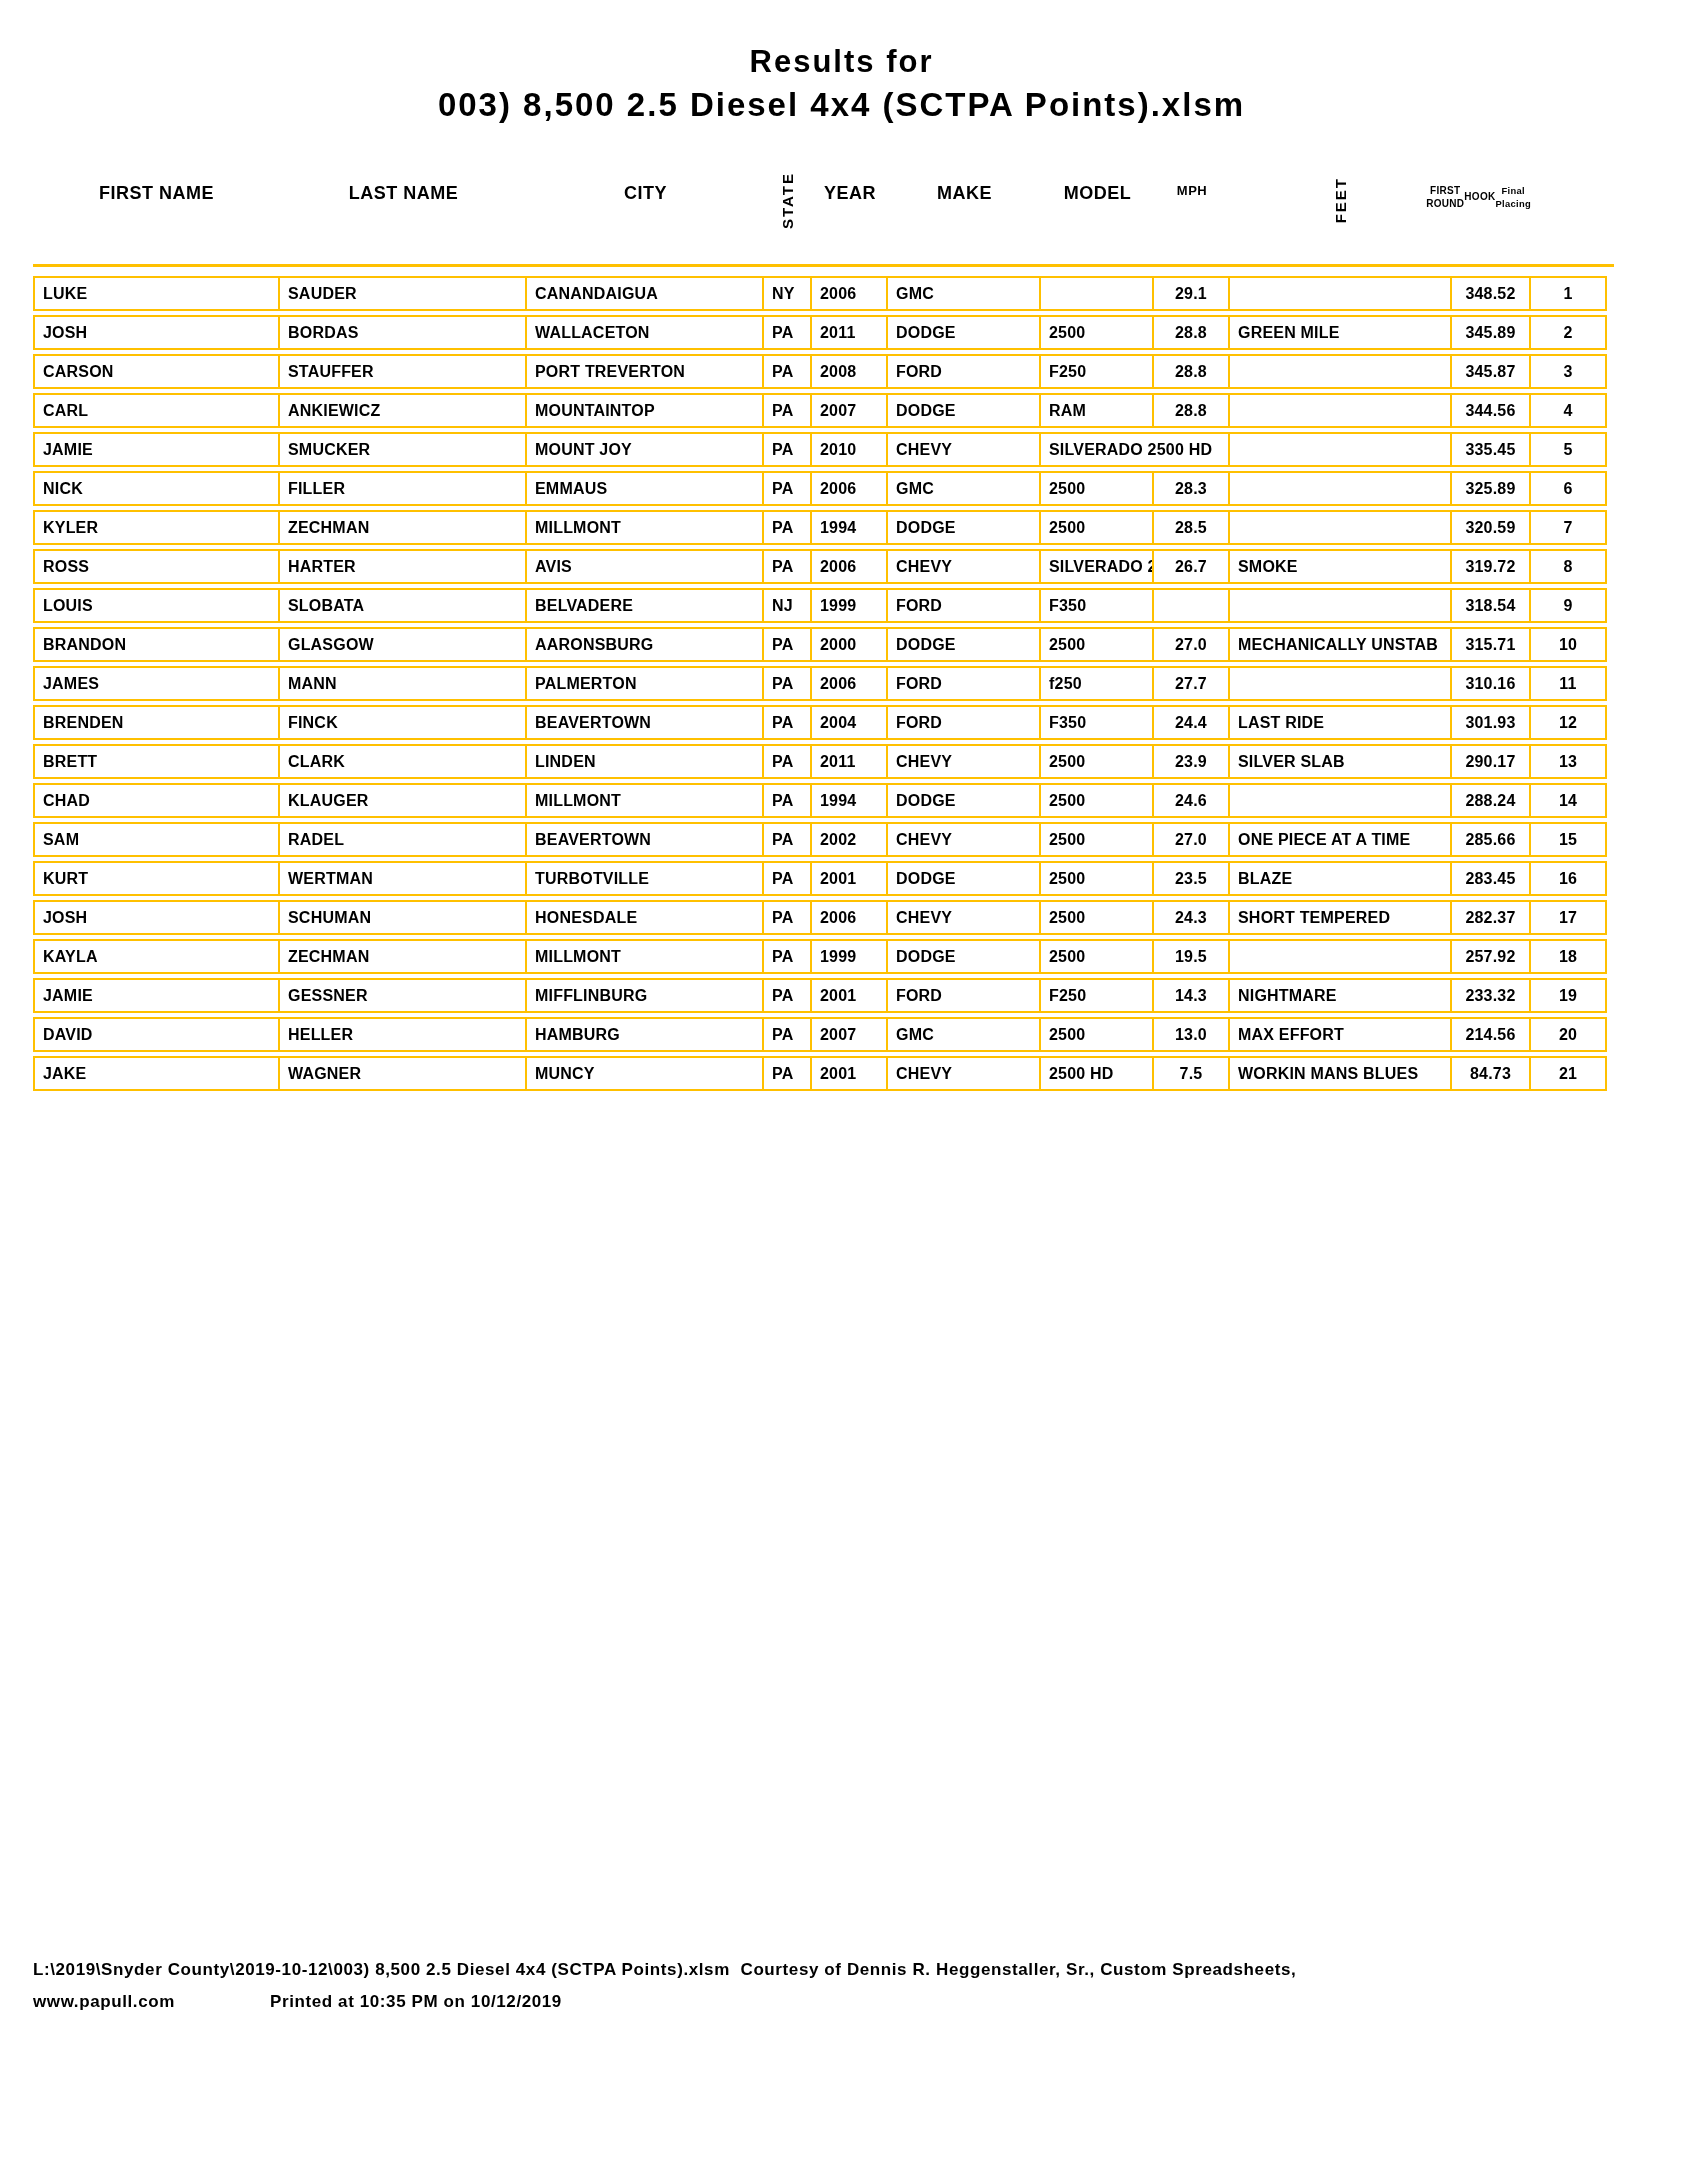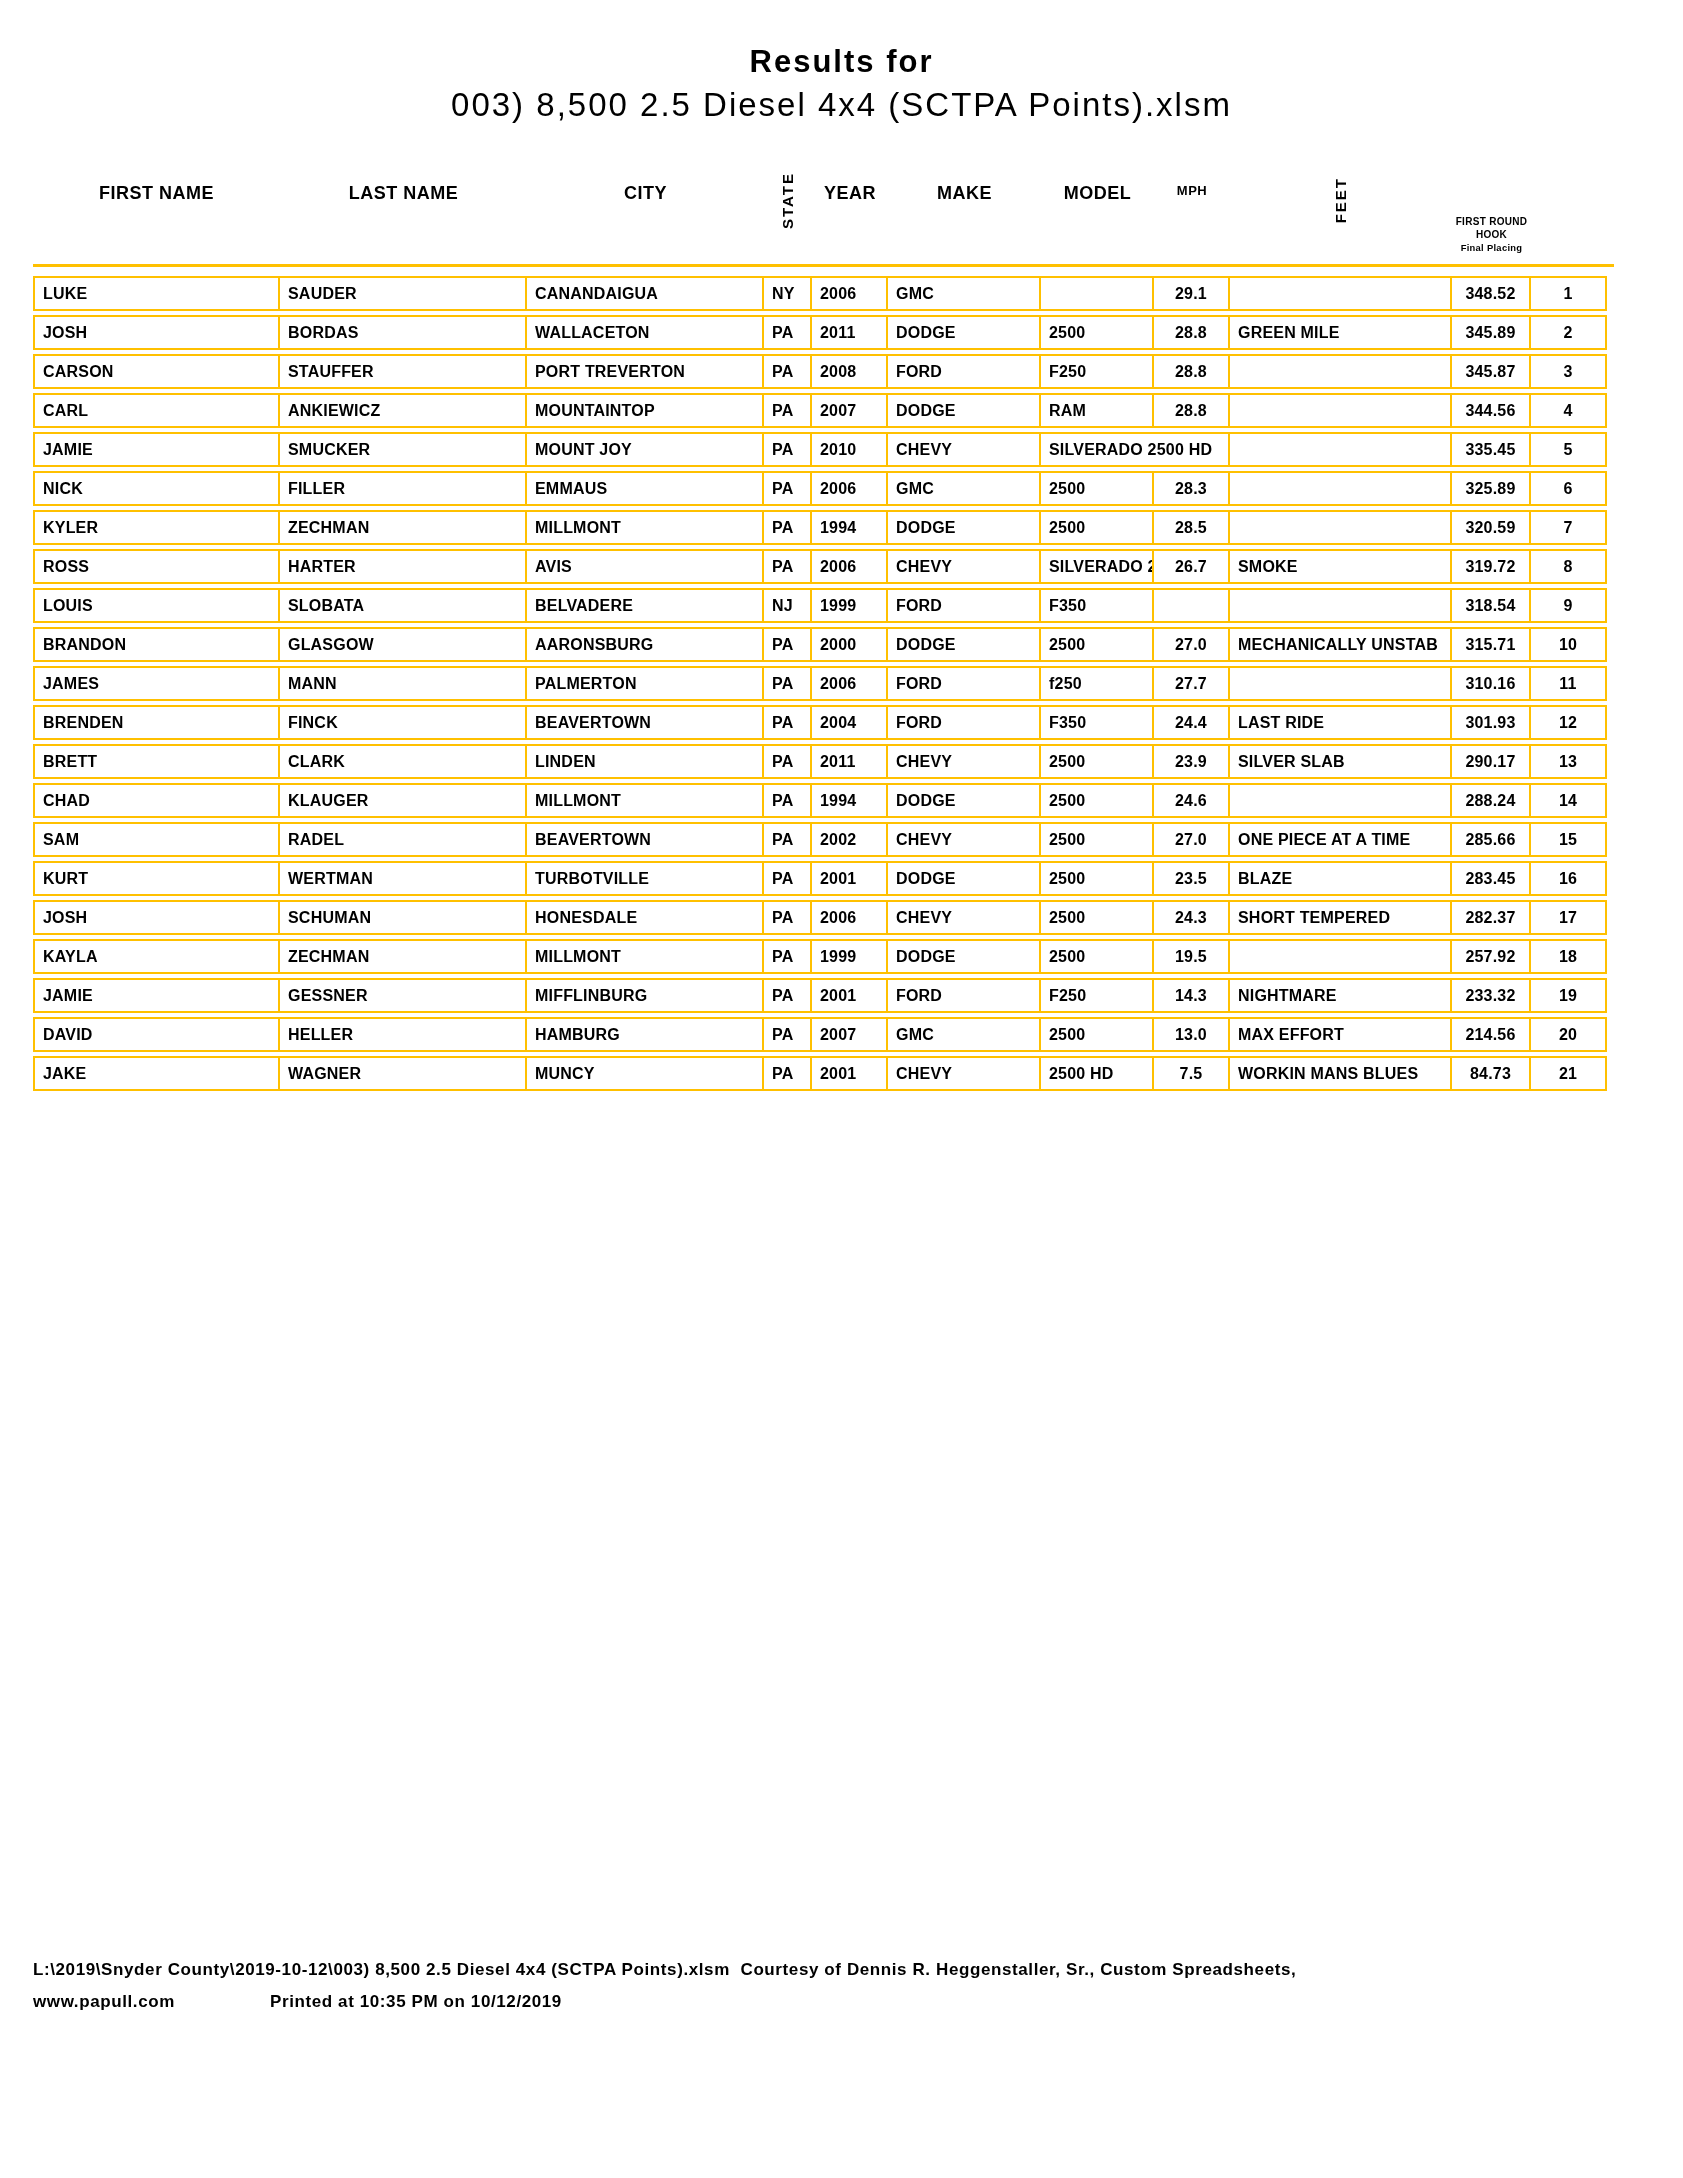--- a/index.html
+++ b/index.html
@@ -14,42 +14,42 @@
   }
   .page{position:relative;width:1683px;height:2178px;overflow:hidden;background:#ffffff;}
 
   
   .title-line1{
     margin:0;padding-top:44px;text-align:center;
     font-size:31px;font-weight:bold;letter-spacing:2px;line-height:36px;
   }
   .title-line2{
     margin-top:6px;text-align:center;
-    font-size:33px;font-weight:normal;letter-spacing:2px;line-height:38px;
+    font-size:33px;font-weight:bold;letter-spacing:2px;line-height:38px;
   }
 
   
   .table-wrap{position:absolute;left:33px;top:139px;width:1584px;}
   .grid{
     display:grid;
     grid-template-columns:247px 247px 237px 48px 76px 153px 113px 76px 222px 79px 76px;
   }
   .header-row{height:125px;}
   .hcell{
     display:flex;justify-content:center;align-items:center;padding-bottom:16px;
     font-weight:bold;font-size:18px;letter-spacing:0.5px;box-sizing:border-box;
   }
   .hcell.small{font-size:13px;padding-bottom:22px;letter-spacing:0.5px;}
   .hcell.rotated{padding-bottom:2px;}
   .hcell.rotated .vert{
     writing-mode:vertical-rl;transform:rotate(180deg);
     font-size:15px;letter-spacing:2px;line-height:16px;
   }
   .hcell.stacked{
-    flex-direction:column;align-items:center;justify-content:flex-end;
+    flex-direction:row;align-items:center;justify-content:flex-end;
     padding-bottom:10px;text-align:center;
   }
   .pline{font-size:10px;line-height:13px;font-weight:bold;letter-spacing:0.3px;}
   .pline2{font-size:9.4px;}
 
   .top-rule{border-top:3px solid var(--gold);width:1581px;margin-bottom:9px;}
 
   .row{height:35px;margin-bottom:4px;}
   .cell{
     box-sizing:border-box;display:flex;align-items:center;

